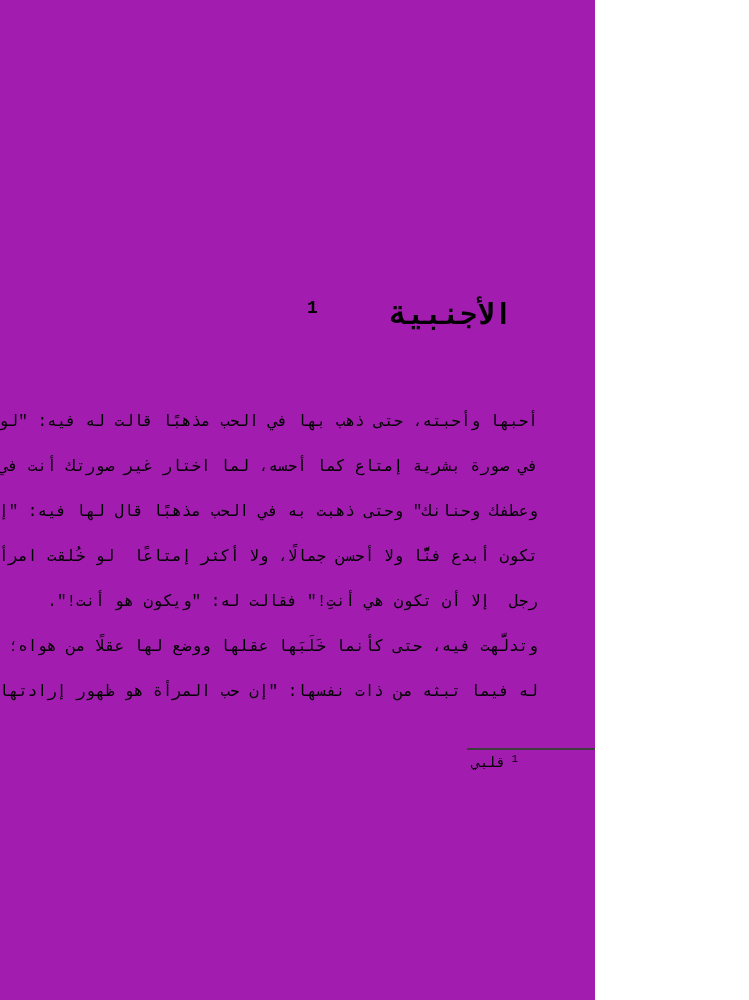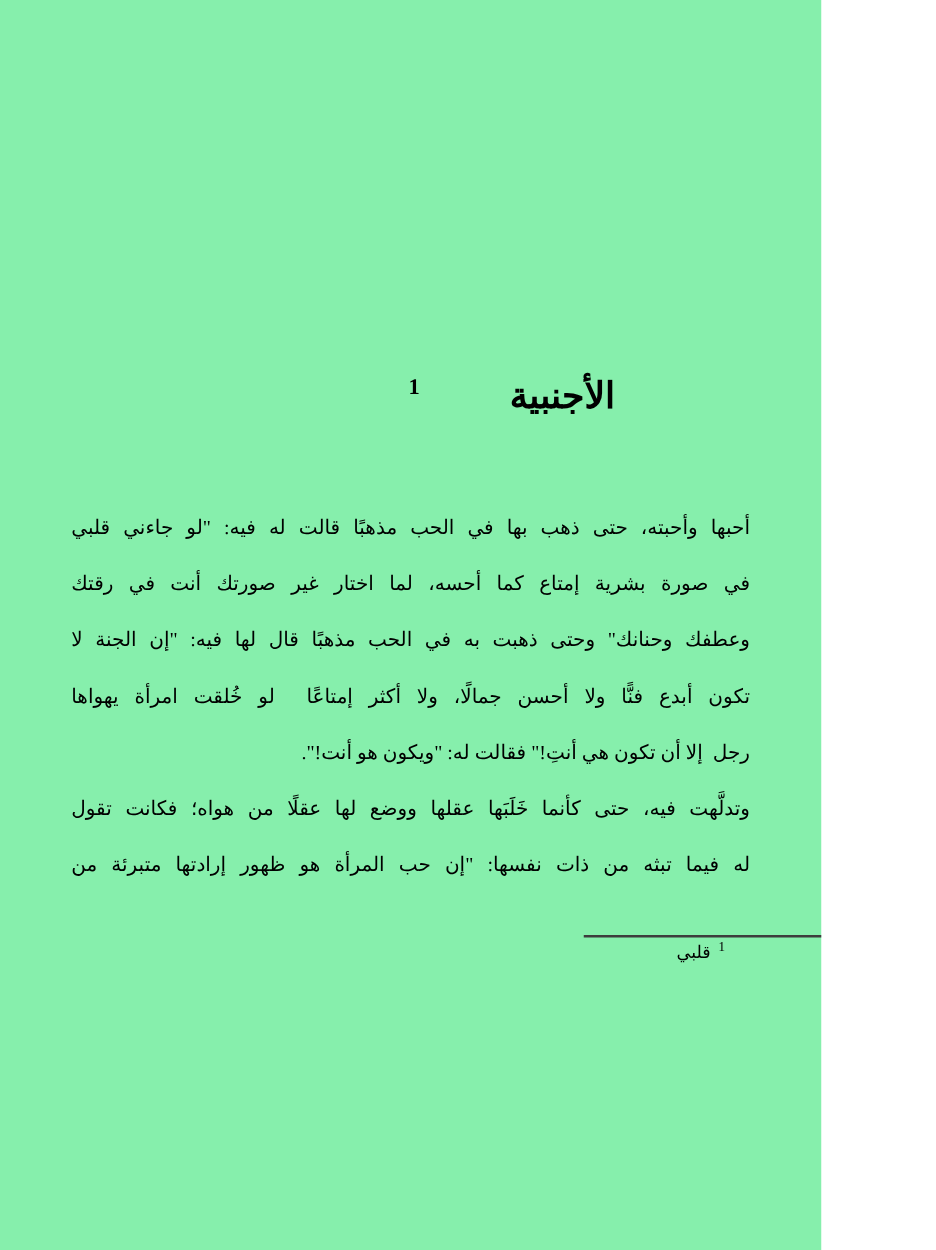--- a/index.html
+++ b/index.html
@@ -2,25 +2,25 @@
 <html lang="ar"><head>
 <meta charset="utf-8">
 <style>
   html, body {
     margin: 0;
     padding: 0;
     background: #ffffff;
   }
   .page {
     position: relative;
-    width: 657px;
+    width: 595px;
     height: 1000px;
-    background: #86efac;
+    background: #a21caf;
     overflow: hidden;
-    font-family: Liberation Serif, serif;
+    font-family: Liberation Mono, monospace;
     color: #000000;
   }
   .title {
     position: absolute;
     top: 293px;
     left: 0;
     width: 679px;           
     padding-left: 70px;
     margin: 0;
     text-align: center;

